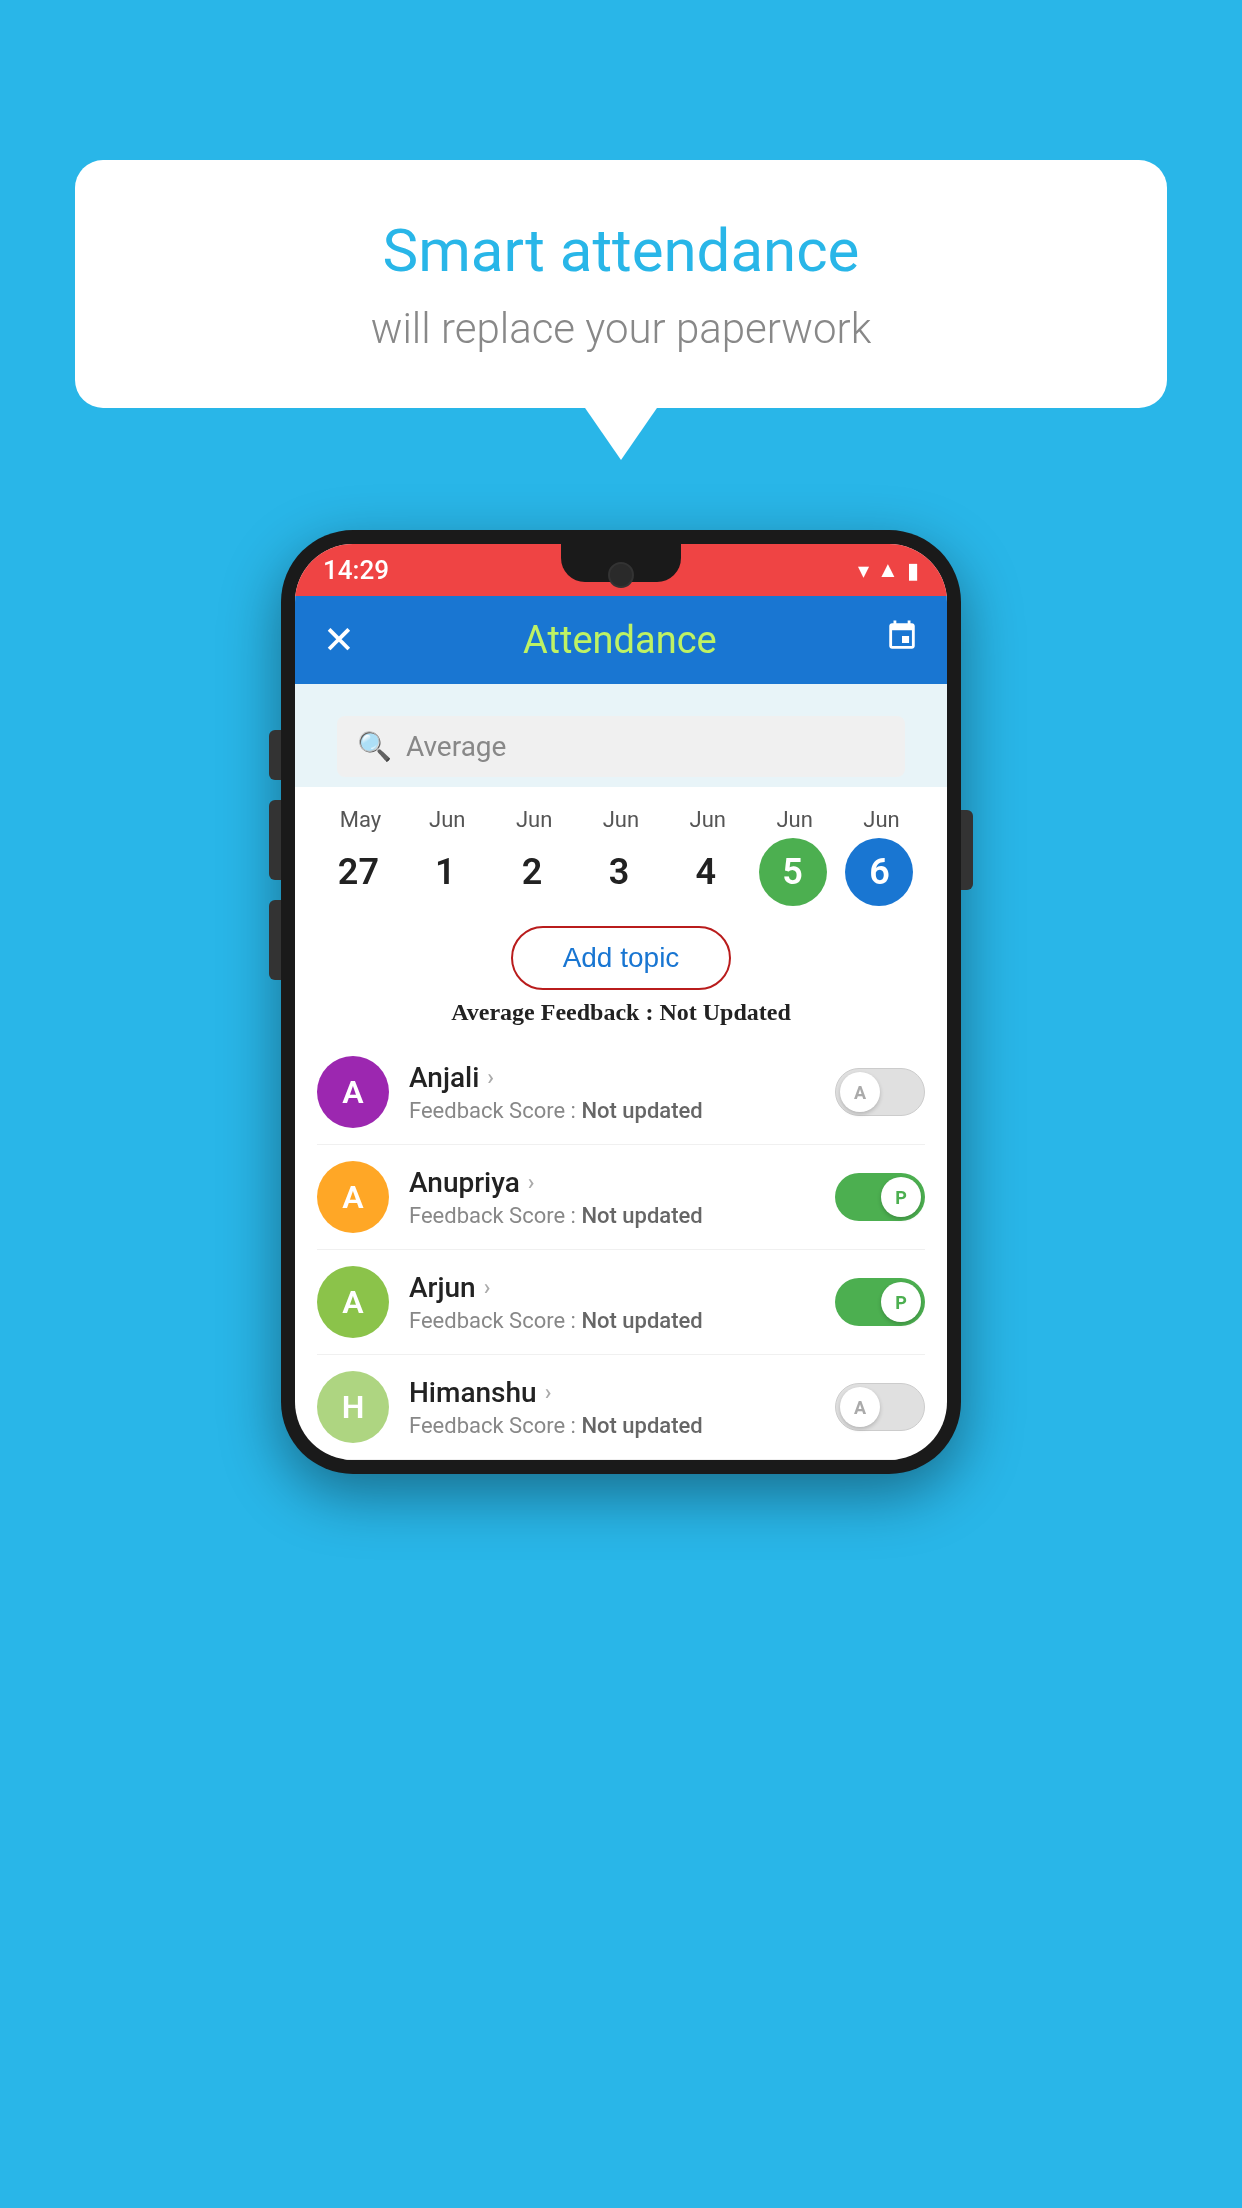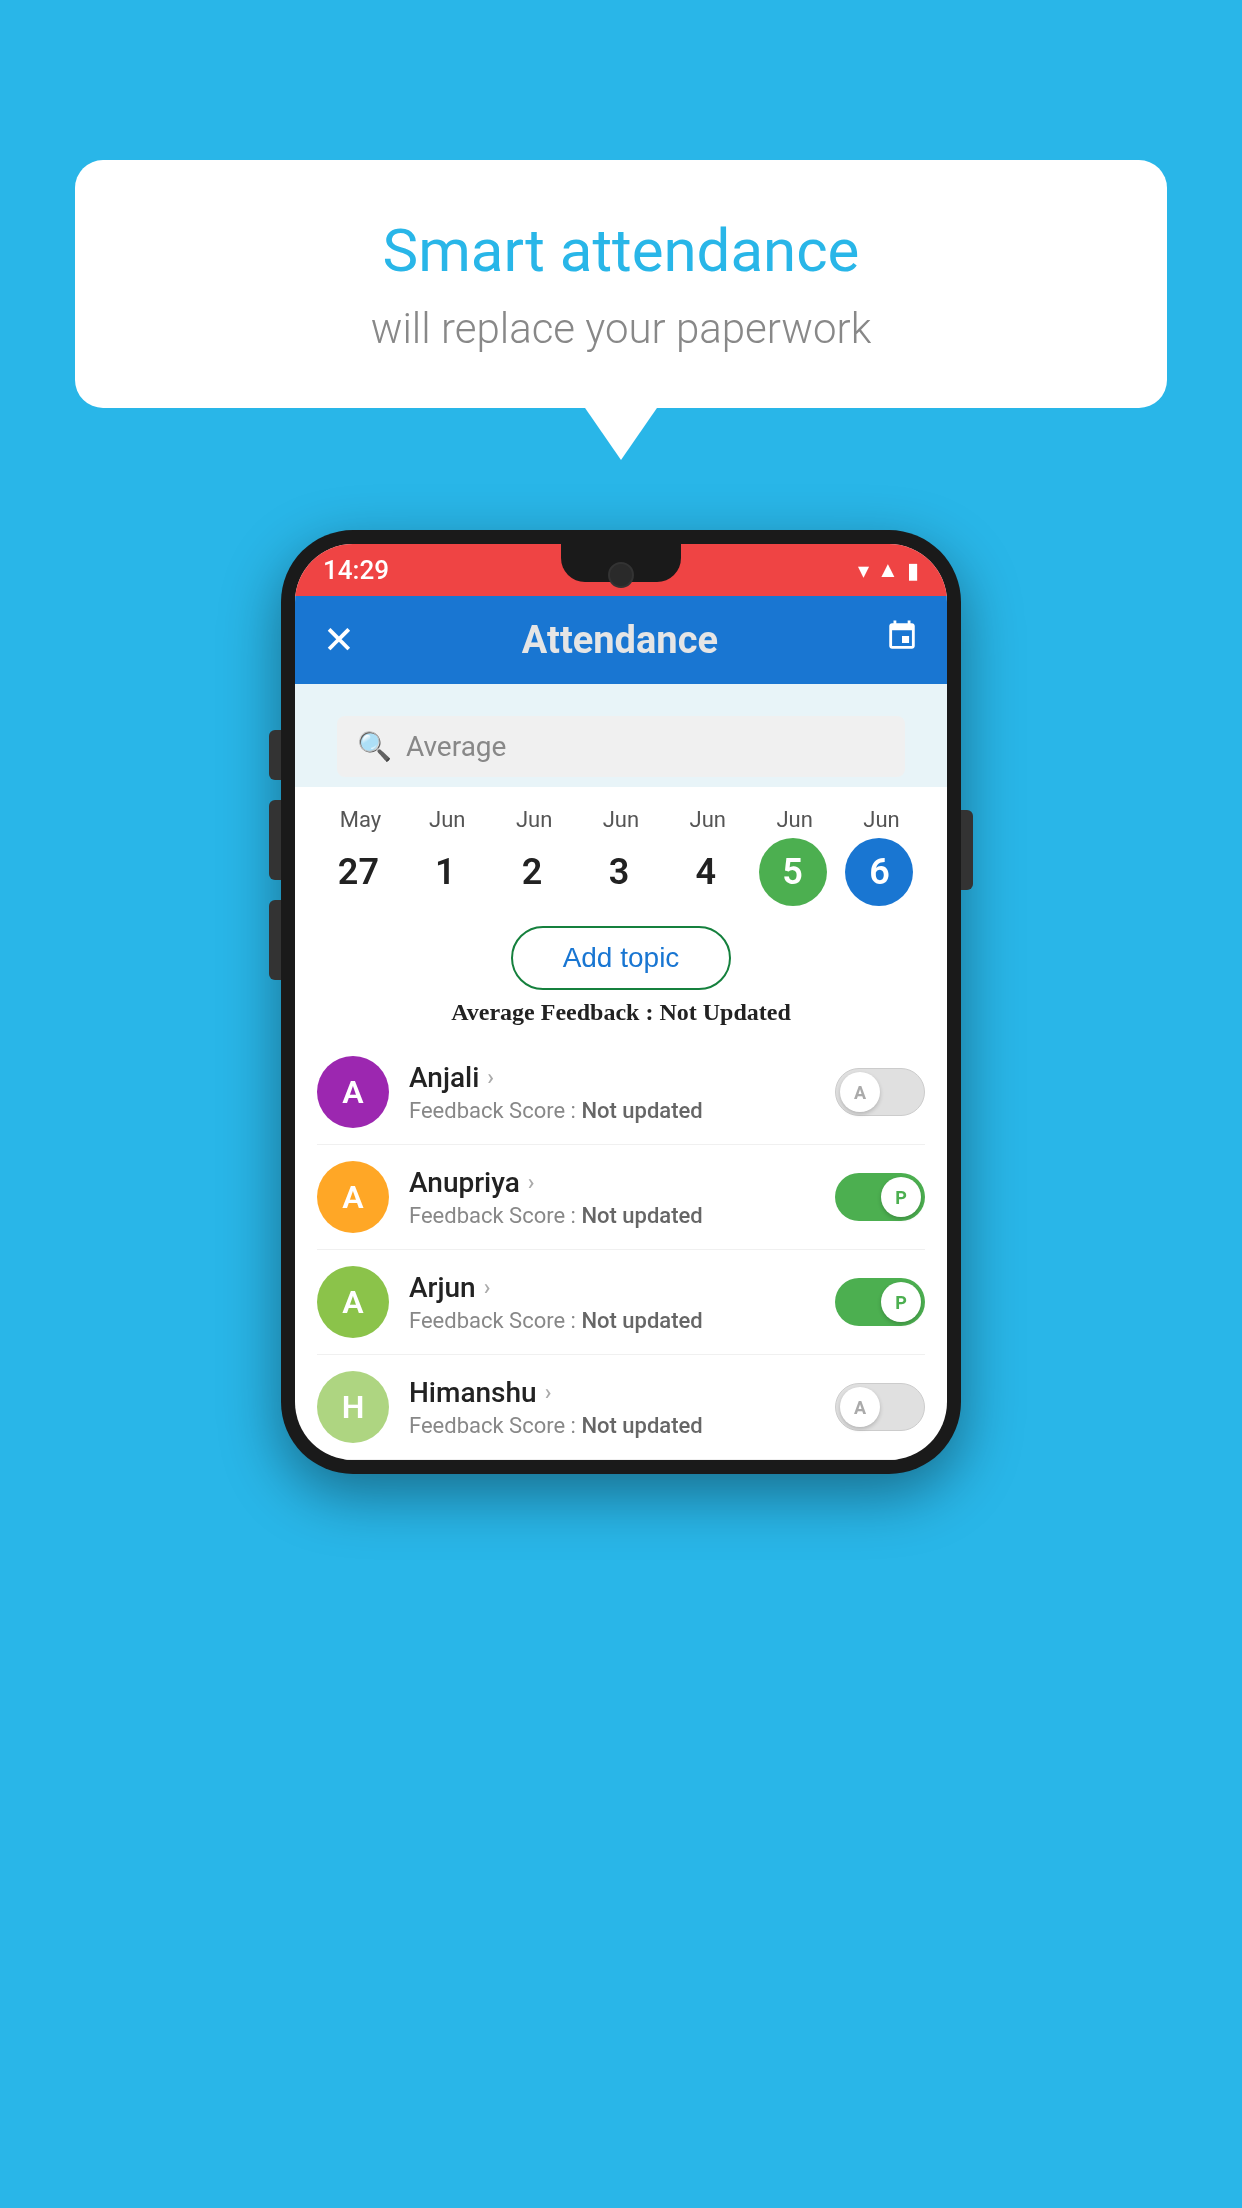--- a/index.html
+++ b/index.html
@@ -142,23 +142,23 @@
     }
 
     .app-bar-close {
       color: white;
       font-size: 38px;
       font-weight: 300;
       cursor: pointer;
     }
 
     .app-bar-title {
-      color: #e5e5e5;
+      color: #bef264;
       font-size: 38px;
-      font-weight: 700;
+      font-weight: 400;
       flex: 1;
       text-align: center;
     }
 
     .app-bar-calendar {
       color: white;
       font-size: 34px;
     }
 
     
@@ -233,21 +233,21 @@
     .selected-date-text {
       font-size: 26px;
       color: #333;
       font-weight: 400;
     }
 
     
     .add-topic-btn {
       display: block;
       margin: 8px auto;
-      border: 2px solid #15803d;
+      border: 2px solid #b91c1c;
       border-radius: 50px;
       padding: 14px 50px;
       background: white;
       color: #1976d2;
       font-size: 28px;
       cursor: pointer;
       width: fit-content;
     }
 
     

